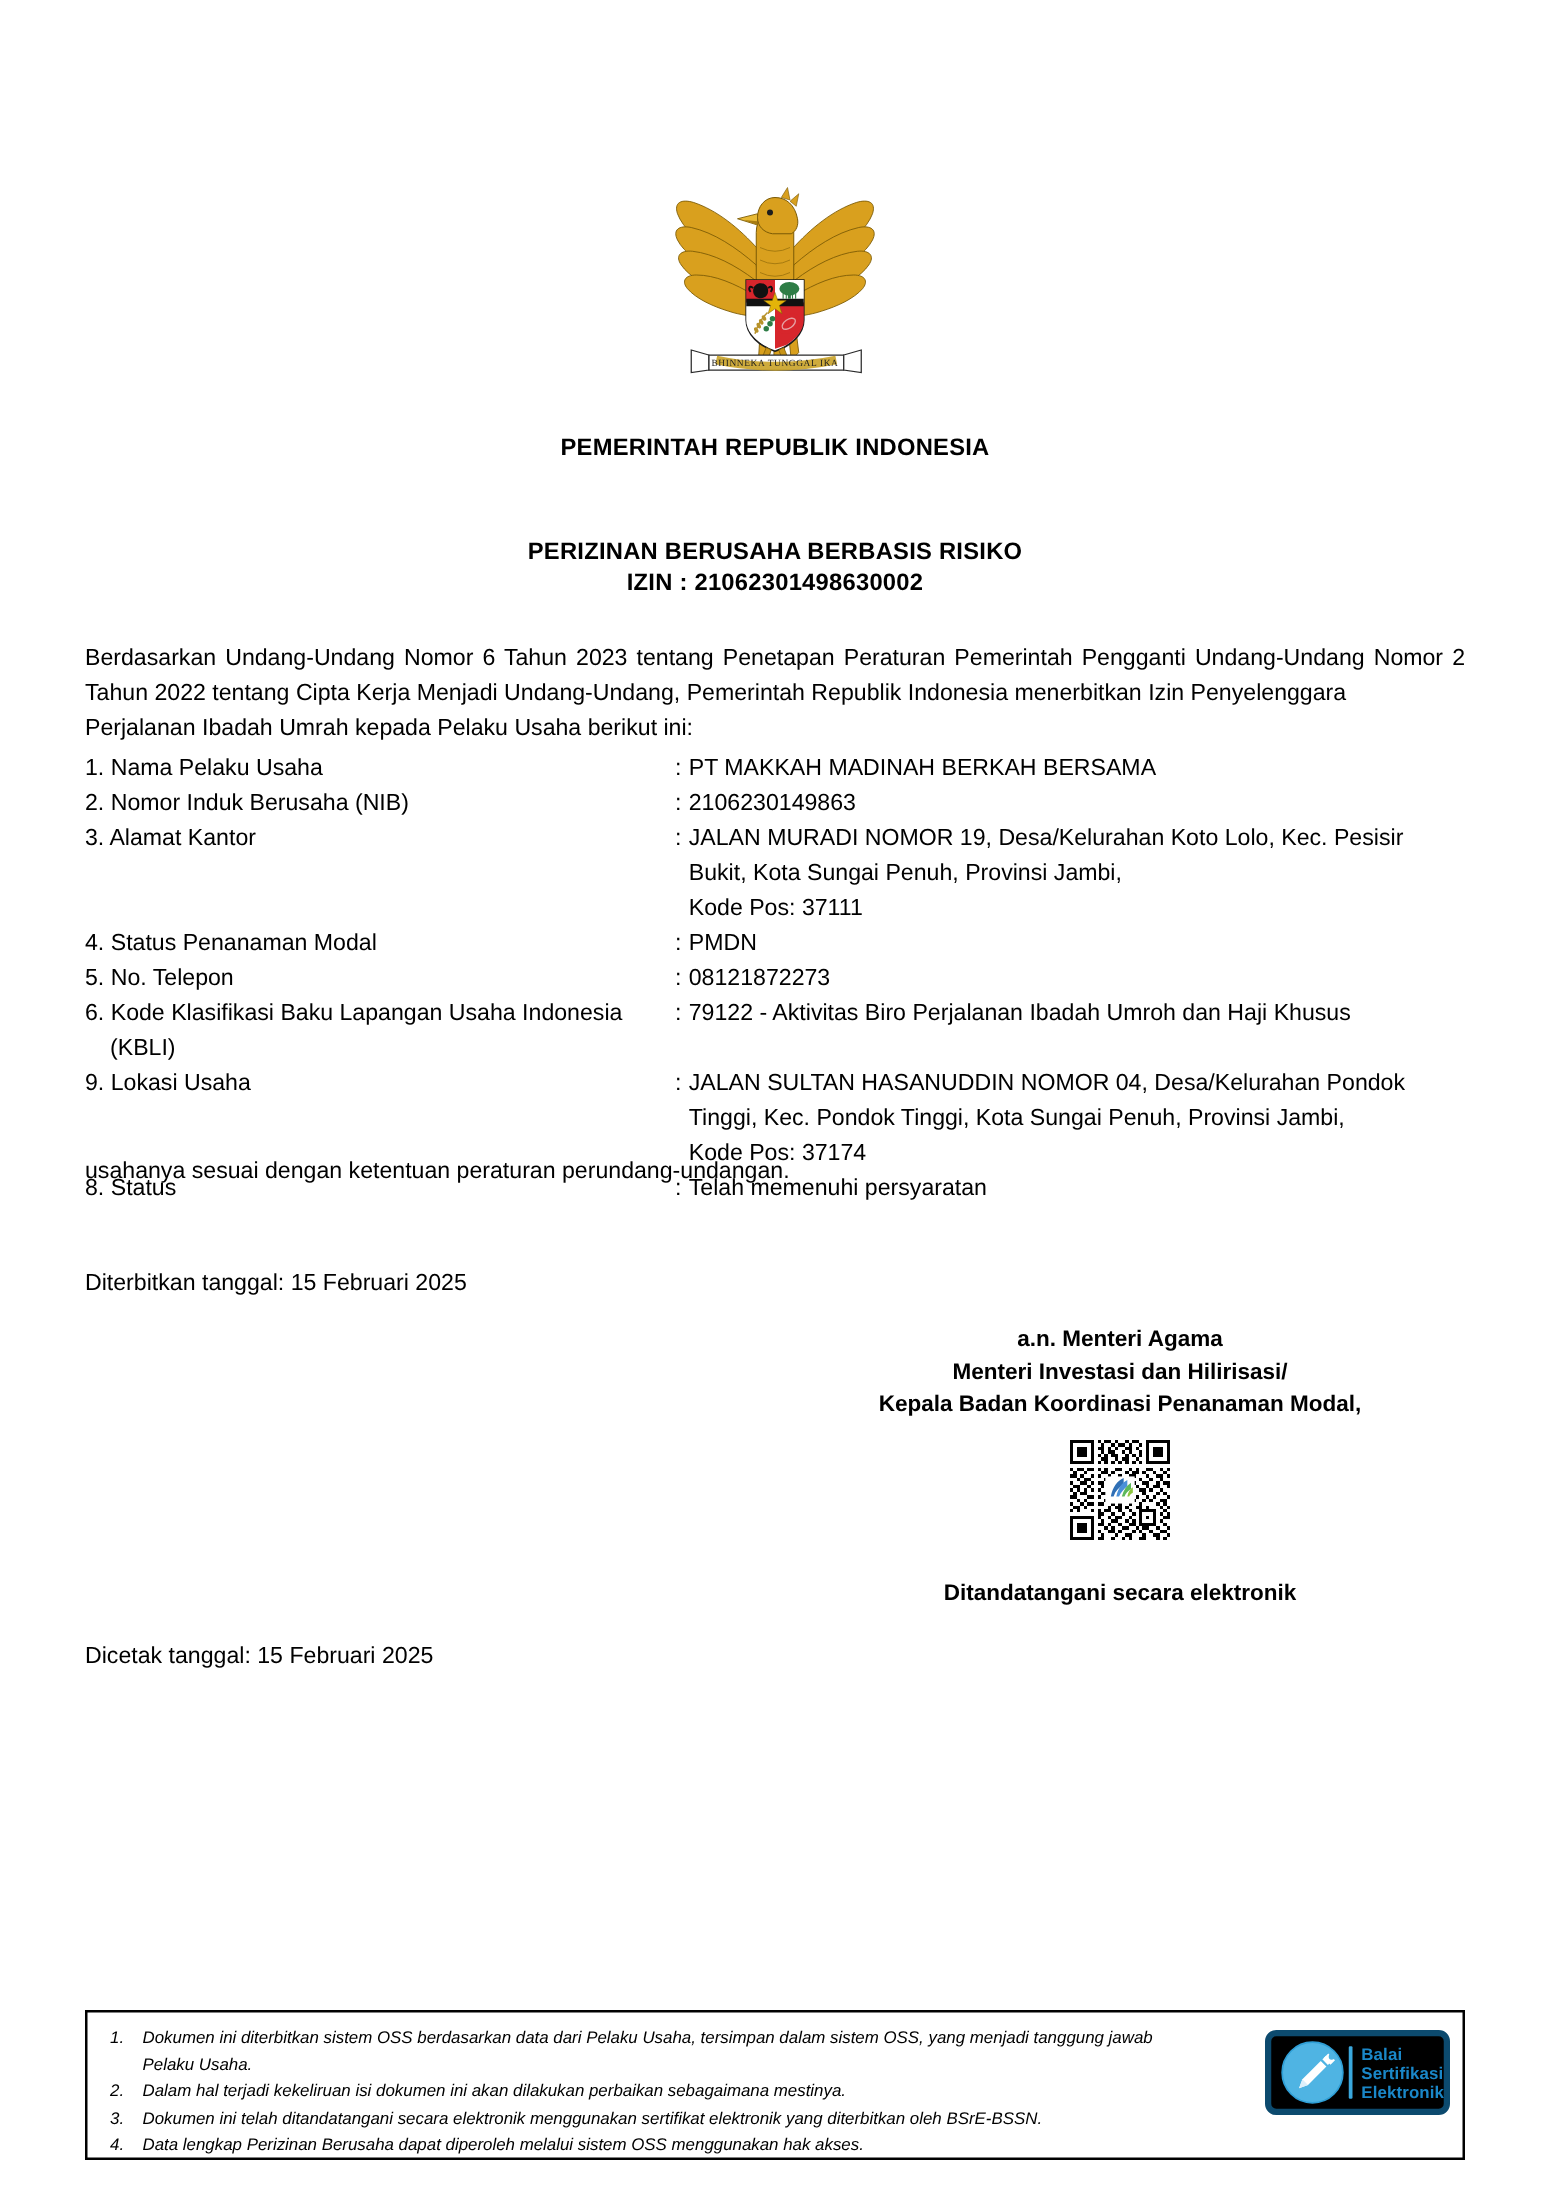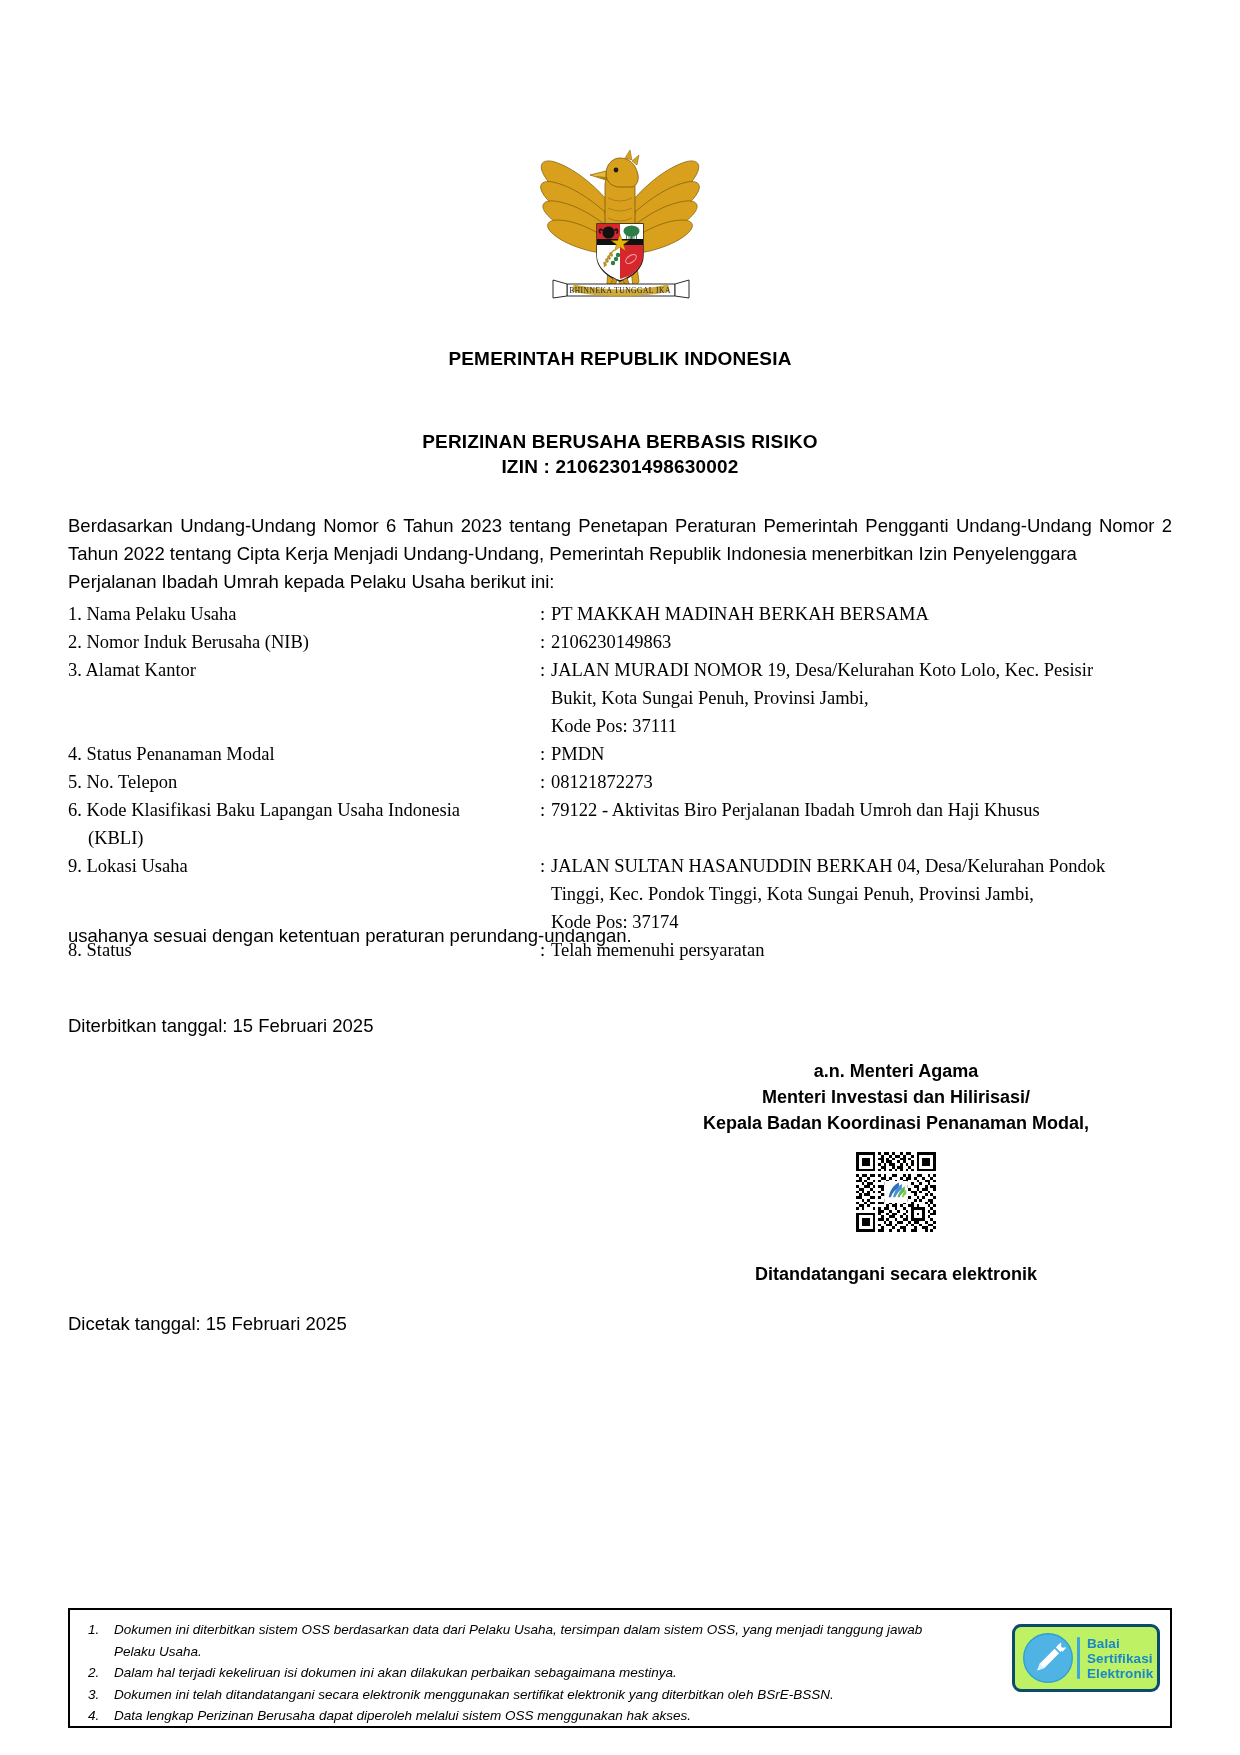--- a/index.html
+++ b/index.html
@@ -75,21 +75,20 @@
   .intro .lastline { text-align: left; }
 
   
   .details {
     position: absolute;
     left: 68px;
     top: 600px;
     width: 1104px;
     font-size: 18.5px;
     line-height: 28px;
-    font-family: Liberation Serif, serif;
   }
   .drow {
     display: flex;
     align-items: flex-start;
   }
   .dlabel {
     width: 472px;
     flex: 0 0 472px;
     padding-right: 4px;
     box-sizing: border-box;
@@ -215,23 +214,23 @@
   }
   .ftext { flex: 1 1 auto; }
 
   
   .bsre {
     position: absolute;
     right: 10px;
     top: 14px;
     width: 148px;
     height: 68px;
-    border: 3px solid #0c4a6e;
+    border: 5px solid #0c4a6e;
     border-radius: 9px;
-    background: #bef264;
+    background: #000000;
     display: flex;
     align-items: center;
     box-sizing: border-box;
     padding: 0 6px;
     margin-left: 39px;
   }
   .bsre-mark {
     width: 54px;
     height: 54px;
     flex: 0 0 54px;
@@ -426,21 +425,21 @@
           <div class="dtext">79122 - Aktivitas Biro Perjalanan Ibadah Umroh dan Haji Khusus</div>
         </div>
       </div>
       <div class="drow">
         <div class="dlabel indent">(KBLI)</div>
       </div>
       <div class="drow">
         <div class="dlabel">9. Lokasi Usaha</div>
         <div class="dvalue">
           <div class="dcolon">:</div>
-          <div class="dtext">JALAN SULTAN HASANUDDIN BERKAH 04, Desa/Kelurahan Pondok</div>
+          <div class="dtext">JALAN SULTAN HASANUDDIN NOMOR 04, Desa/Kelurahan Pondok</div>
         </div>
       </div>
       <div class="dcont">
         <div class="spacer"></div>
         <div>Tinggi, Kec. Pondok Tinggi, Kota Sungai Penuh, Provinsi Jambi,</div>
       </div>
       <div class="dcont">
         <div class="spacer"></div>
         <div>Kode Pos: 37174</div>
       </div>

